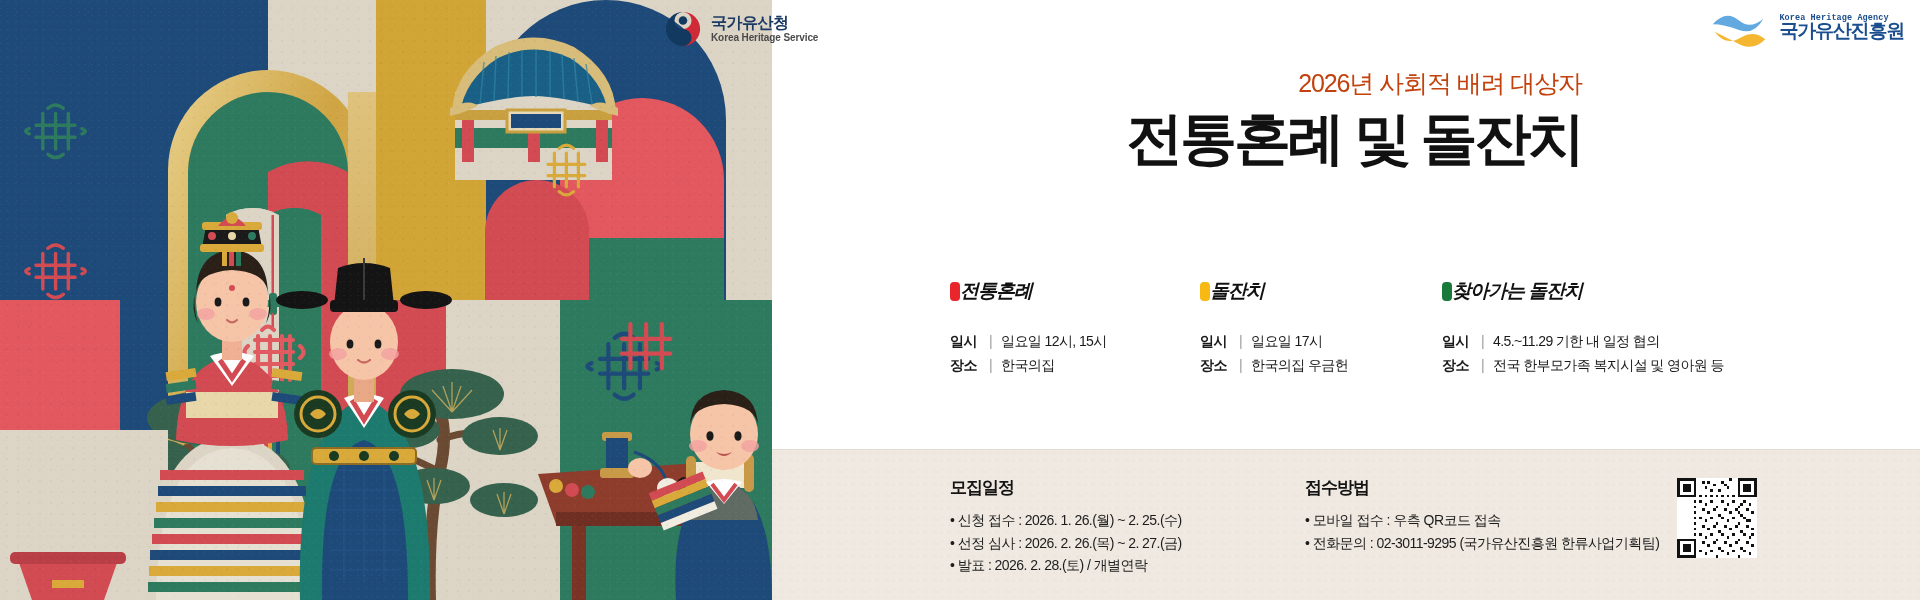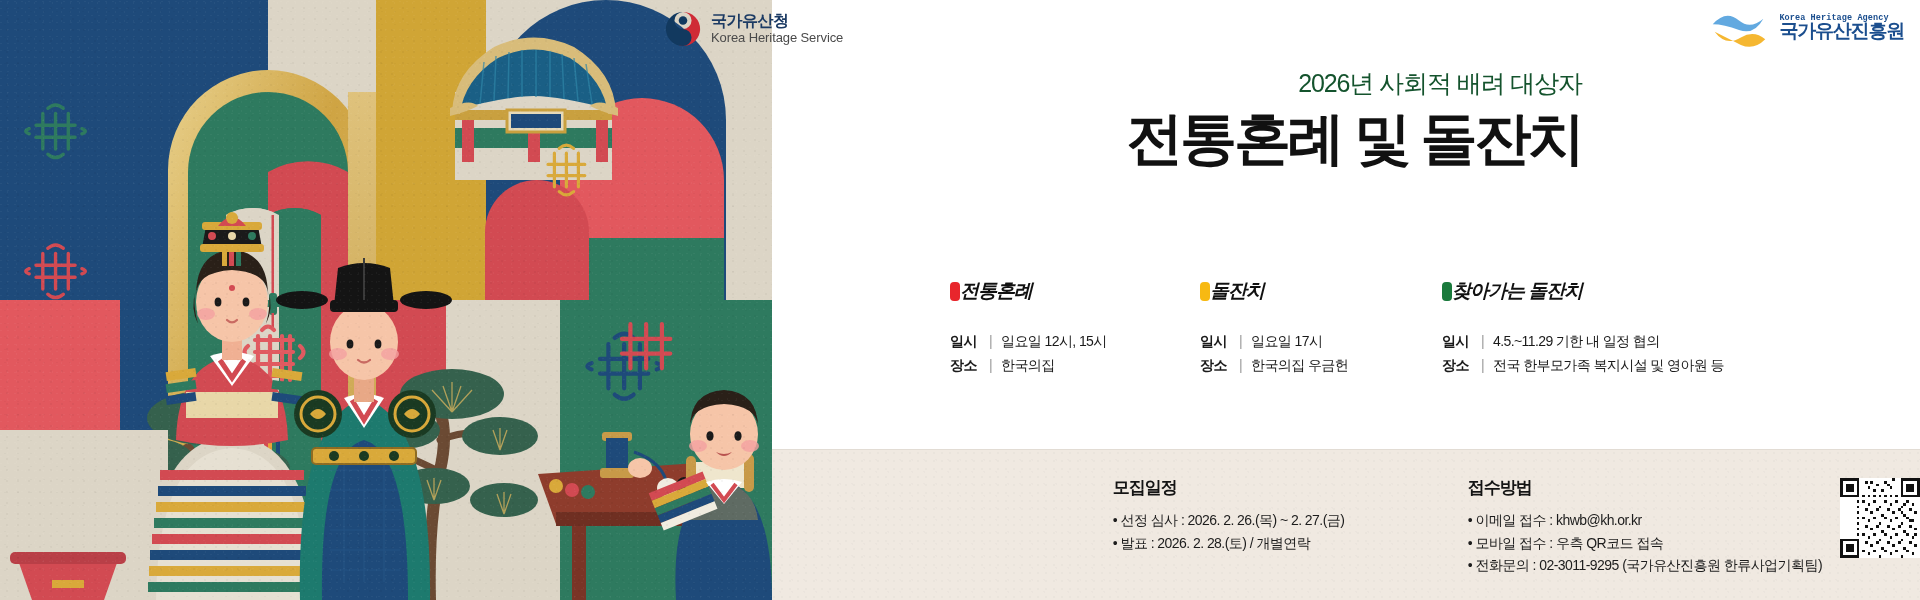--- a/index.html
+++ b/index.html
@@ -27,27 +27,27 @@
     opacity:.75;
   }
 
   
   .content{position:absolute;left:772px;top:0;width:1148px;height:600px;background:#ffffff;}
 
   
   .logo-left{position:absolute;left:-108px;top:10px;display:flex;align-items:center;gap:9px;}
   .logo-right{position:absolute;right:16px;top:9px;display:flex;align-items:center;gap:10px;font-family:Liberation Mono, monospace;}
   .logo-text-ko{font-size:16px;font-weight:700;color:#1b3a63;letter-spacing:-.5px;line-height:1.15;}
-  .logo-text-en{font-size:13px;font-weight:400;color:#4a4a4a;letter-spacing:-.1px;line-height:1.15;}
+  .logo-text-en{font-size:10px;font-weight:700;color:#4a4a4a;letter-spacing:-.1px;line-height:1.15;}
   .logo-right .kha-en{font-size:8.5px;font-weight:700;color:#1b4e8e;text-align:left;letter-spacing:.1px;}
   .logo-right .kha-ko{font-size:19px;font-weight:800;color:#1b4e8e;letter-spacing:-1.2px;line-height:1.05;}
 
   
   .headline{position:absolute;right:338px;top:70px;text-align:right;}
-  .sub-head{font-size:25px;font-weight:300;color:#14532d;letter-spacing:-1.1px;line-height:1.1;margin:0 0 10px 0;}
+  .sub-head{font-size:25px;font-weight:300;color:#c2410c;letter-spacing:-1.1px;line-height:1.1;margin:0 0 10px 0;}
   .main-title{font-size:57px;font-weight:800;color:#111111;letter-spacing:-3.2px;line-height:1.08;margin:0;white-space:nowrap;}
   .date-line{font-size:28px;font-weight:700;color:#111111;letter-spacing:-1.2px;margin:16px 0 0 0;white-space:nowrap;}
   .date-line .dow{font-size:18px;font-weight:600;letter-spacing:-.6px;}
 
   
   .info-cols{position:absolute;left:178px;top:278px;display:flex;gap:0;}
   .info-col{padding-right:22px;}
   .info-col.c1{width:228px;}
   .info-col.c2{width:220px;}
   .info-col.c3{width:auto;}
@@ -56,21 +56,21 @@
   .col-title{font-size:19px;font-weight:800;color:#111;letter-spacing:-1px;white-space:nowrap;}
   .info-row{display:flex;align-items:baseline;font-size:14px;color:#1a1a1a;letter-spacing:-.6px;margin-bottom:6px;white-space:nowrap;}
   .info-key{font-weight:700;min-width:30px;}
   .info-sep{color:#9b9b9b;margin:0 9px;font-weight:400;}
   .info-val{font-weight:400;}
 
   
   .bottom-bar{
     position:absolute;left:0;bottom:0;width:1148px;height:150px;
     background:#f0e9e1;
-    display:flex;align-items:flex-start;justify-content:flex-end;
+    display:flex;align-items:flex-start;
   }
   .bottom-bar .grain2{
     position:absolute;inset:0;pointer-events:none;
     background-image:
       radial-gradient(circle at 25% 40%, rgba(0,0,0,.025) 0 1px, transparent 1px),
       radial-gradient(circle at 70% 80%, rgba(0,0,0,.02) 0 1px, transparent 1px);
     background-size:8px 8px,12px 12px;
   }
   .bb-block{position:relative;}
   .bb-block.schedule{margin-left:178px;margin-top:26px;width:345px;}
@@ -496,29 +496,29 @@
       </div>
     </div>
 
     <div class="divider"></div>
 
     <div class="bottom-bar">
       <div class="grain2"></div>
 
       <div class="bb-block schedule">
         <div class="bb-title">모집일정</div>
+        <div class="bb-item">• 신청 접수 : 2026. 1. 26.(월) ~ 2. 25.(수)</div>
         <div class="bb-item">• 선정 심사 : 2026. 2. 26.(목) ~ 2. 27.(금)</div>
         <div class="bb-item">• 발표 : 2026. 2. 28.(토) / 개별연락</div>
       </div>
 
       <div class="bb-block apply">
         <div class="apply-flex">
           <div>
             <div class="bb-title">접수방법</div>
-            <div class="bb-item">• 이메일 접수 : khwb@kh.or.kr</div>
             <div class="bb-item">• 모바일 접수 : 우측 QR코드 접속</div>
             <div class="bb-item">• 전화문의 : 02-3011-9295 (국가유산진흥원 한류사업기획팀)</div>
           </div>
           <div class="qr">
             <svg width="80" height="80" viewBox="0 0 29 29" shape-rendering="crispEdges" aria-hidden="true">
               <rect width="29" height="29" fill="#ffffff"></rect>
               <g fill="#111111">
 
                 <rect x="0" y="0" width="7" height="1"></rect>
                   <rect x="0" y="6" width="7" height="1"></rect>

